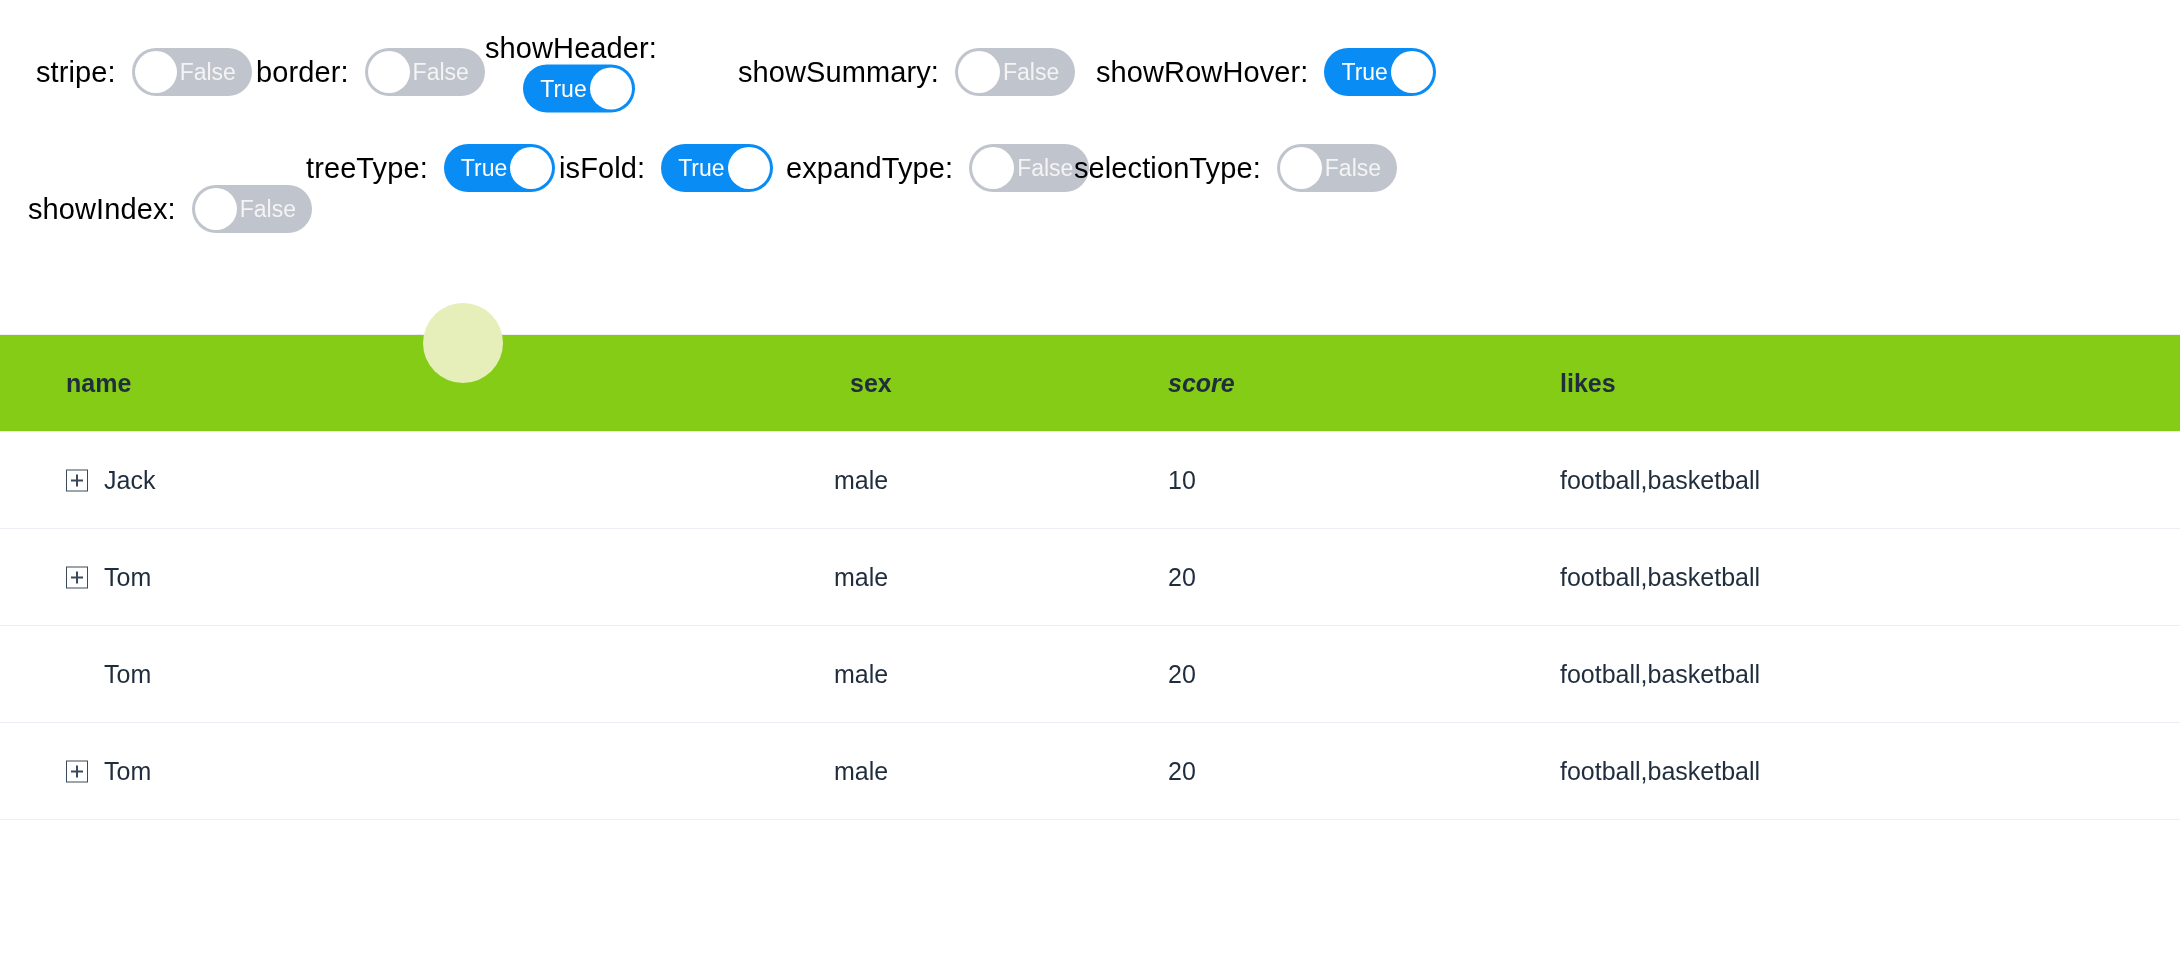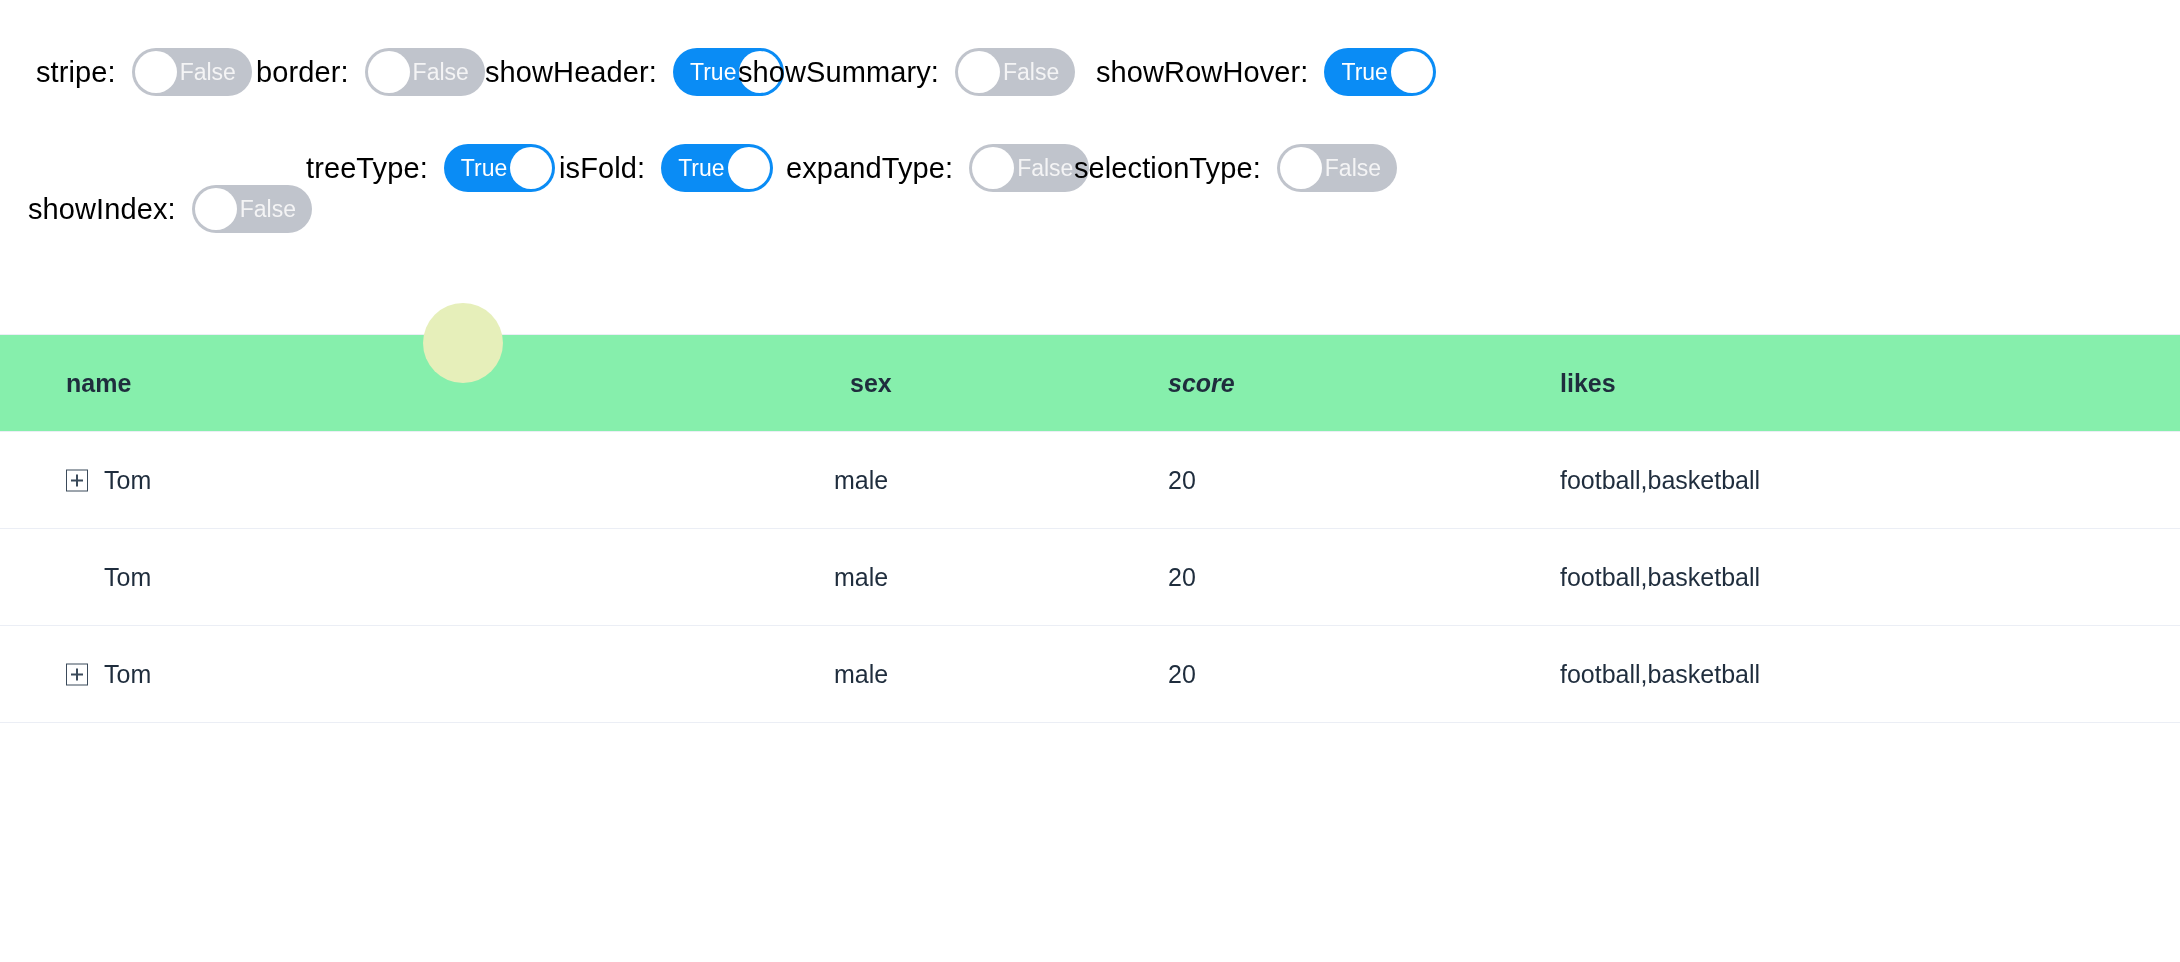--- a/index.html
+++ b/index.html
@@ -99,21 +99,21 @@
   }
   table.data-table thead th {
     text-align: left;
     font-weight: bold;
     font-size: 25px;
     color: #1f2d3d;
     height: 96px;
     padding: 0;
     border-top: 1px solid #ebeef5;
     border-bottom: 1px solid #ebeef5;
-    background: #86efac;
+    background: #84cc16;
   }
   table.data-table tbody td {
     height: 96px;
     padding: 0;
     border-bottom: 1px solid #ebeef5;
     font-weight: normal;
     color: #1f2d3d;
     background: #ffffff;
     vertical-align: middle;
   }
@@ -189,21 +189,21 @@
           <span class="switch-knob"></span>
         </div>
       </div>
       <div class="control-item" style="position: absolute; left: 256px; top: 50%; transform: translateY(-50%);">
         <span class="control-label">border:</span>
         <div class="switch off" role="switch">
           <span class="switch-text">False</span>
           <span class="switch-knob"></span>
         </div>
       </div>
-      <div class="control-item" style="position: absolute; left: 485px; top: 50%; transform: translateY(-50%);">
+      <div class="control-item" style="position: absolute; left: 485px; top: 50%; transform: translateY(-50%); flex-direction: column;">
         <span class="control-label">showHeader:</span>
         <div class="switch on" role="switch">
           <span class="switch-text">True</span>
           <span class="switch-knob"></span>
         </div>
       </div>
       <div class="control-item" style="position: absolute; left: 738px; top: 50%; transform: translateY(-50%);">
         <span class="control-label">showSummary:</span>
         <div class="switch off" role="switch">
           <span class="switch-text">False</span>
@@ -279,20 +279,37 @@
           <th style="position: relative;">
             <div style="position: absolute; left: 3px; top: 50%; transform: translateY(-50%); white-space: nowrap;">likes</div>
           </th>
         </tr>
     </thead>
     <tbody>
         <tr>
           <td style="position: relative;">
             <div class="name-cell" style="position: absolute; left: 22px; top: 50%; transform: translateY(-50%); white-space: nowrap;">
               <span class="expand-icon"></span>
+              <span class="name-text">Jack</span>
+            </div>
+          </td>
+          <td style="position: relative;">
+            <div class="plain-cell" style="position: absolute; left: 4px; top: 50%; transform: translateY(-50%); white-space: nowrap;">male</div>
+          </td>
+          <td style="position: relative;">
+            <div class="plain-cell" style="position: absolute; left: 3px; top: 50%; transform: translateY(-50%); white-space: nowrap;">10</div>
+          </td>
+          <td style="position: relative;">
+            <div class="plain-cell" style="position: absolute; left: 3px; top: 50%; transform: translateY(-50%); white-space: nowrap;">football,basketball</div>
+          </td>
+        </tr>
+        <tr>
+          <td style="position: relative;">
+            <div class="name-cell" style="position: absolute; left: 22px; top: 50%; transform: translateY(-50%); white-space: nowrap;">
+              <span class="expand-icon"></span>
               <span class="name-text">Tom</span>
             </div>
           </td>
           <td style="position: relative;">
             <div class="plain-cell" style="position: absolute; left: 4px; top: 50%; transform: translateY(-50%); white-space: nowrap;">male</div>
           </td>
           <td style="position: relative;">
             <div class="plain-cell" style="position: absolute; left: 3px; top: 50%; transform: translateY(-50%); white-space: nowrap;">20</div>
           </td>
           <td style="position: relative;">

